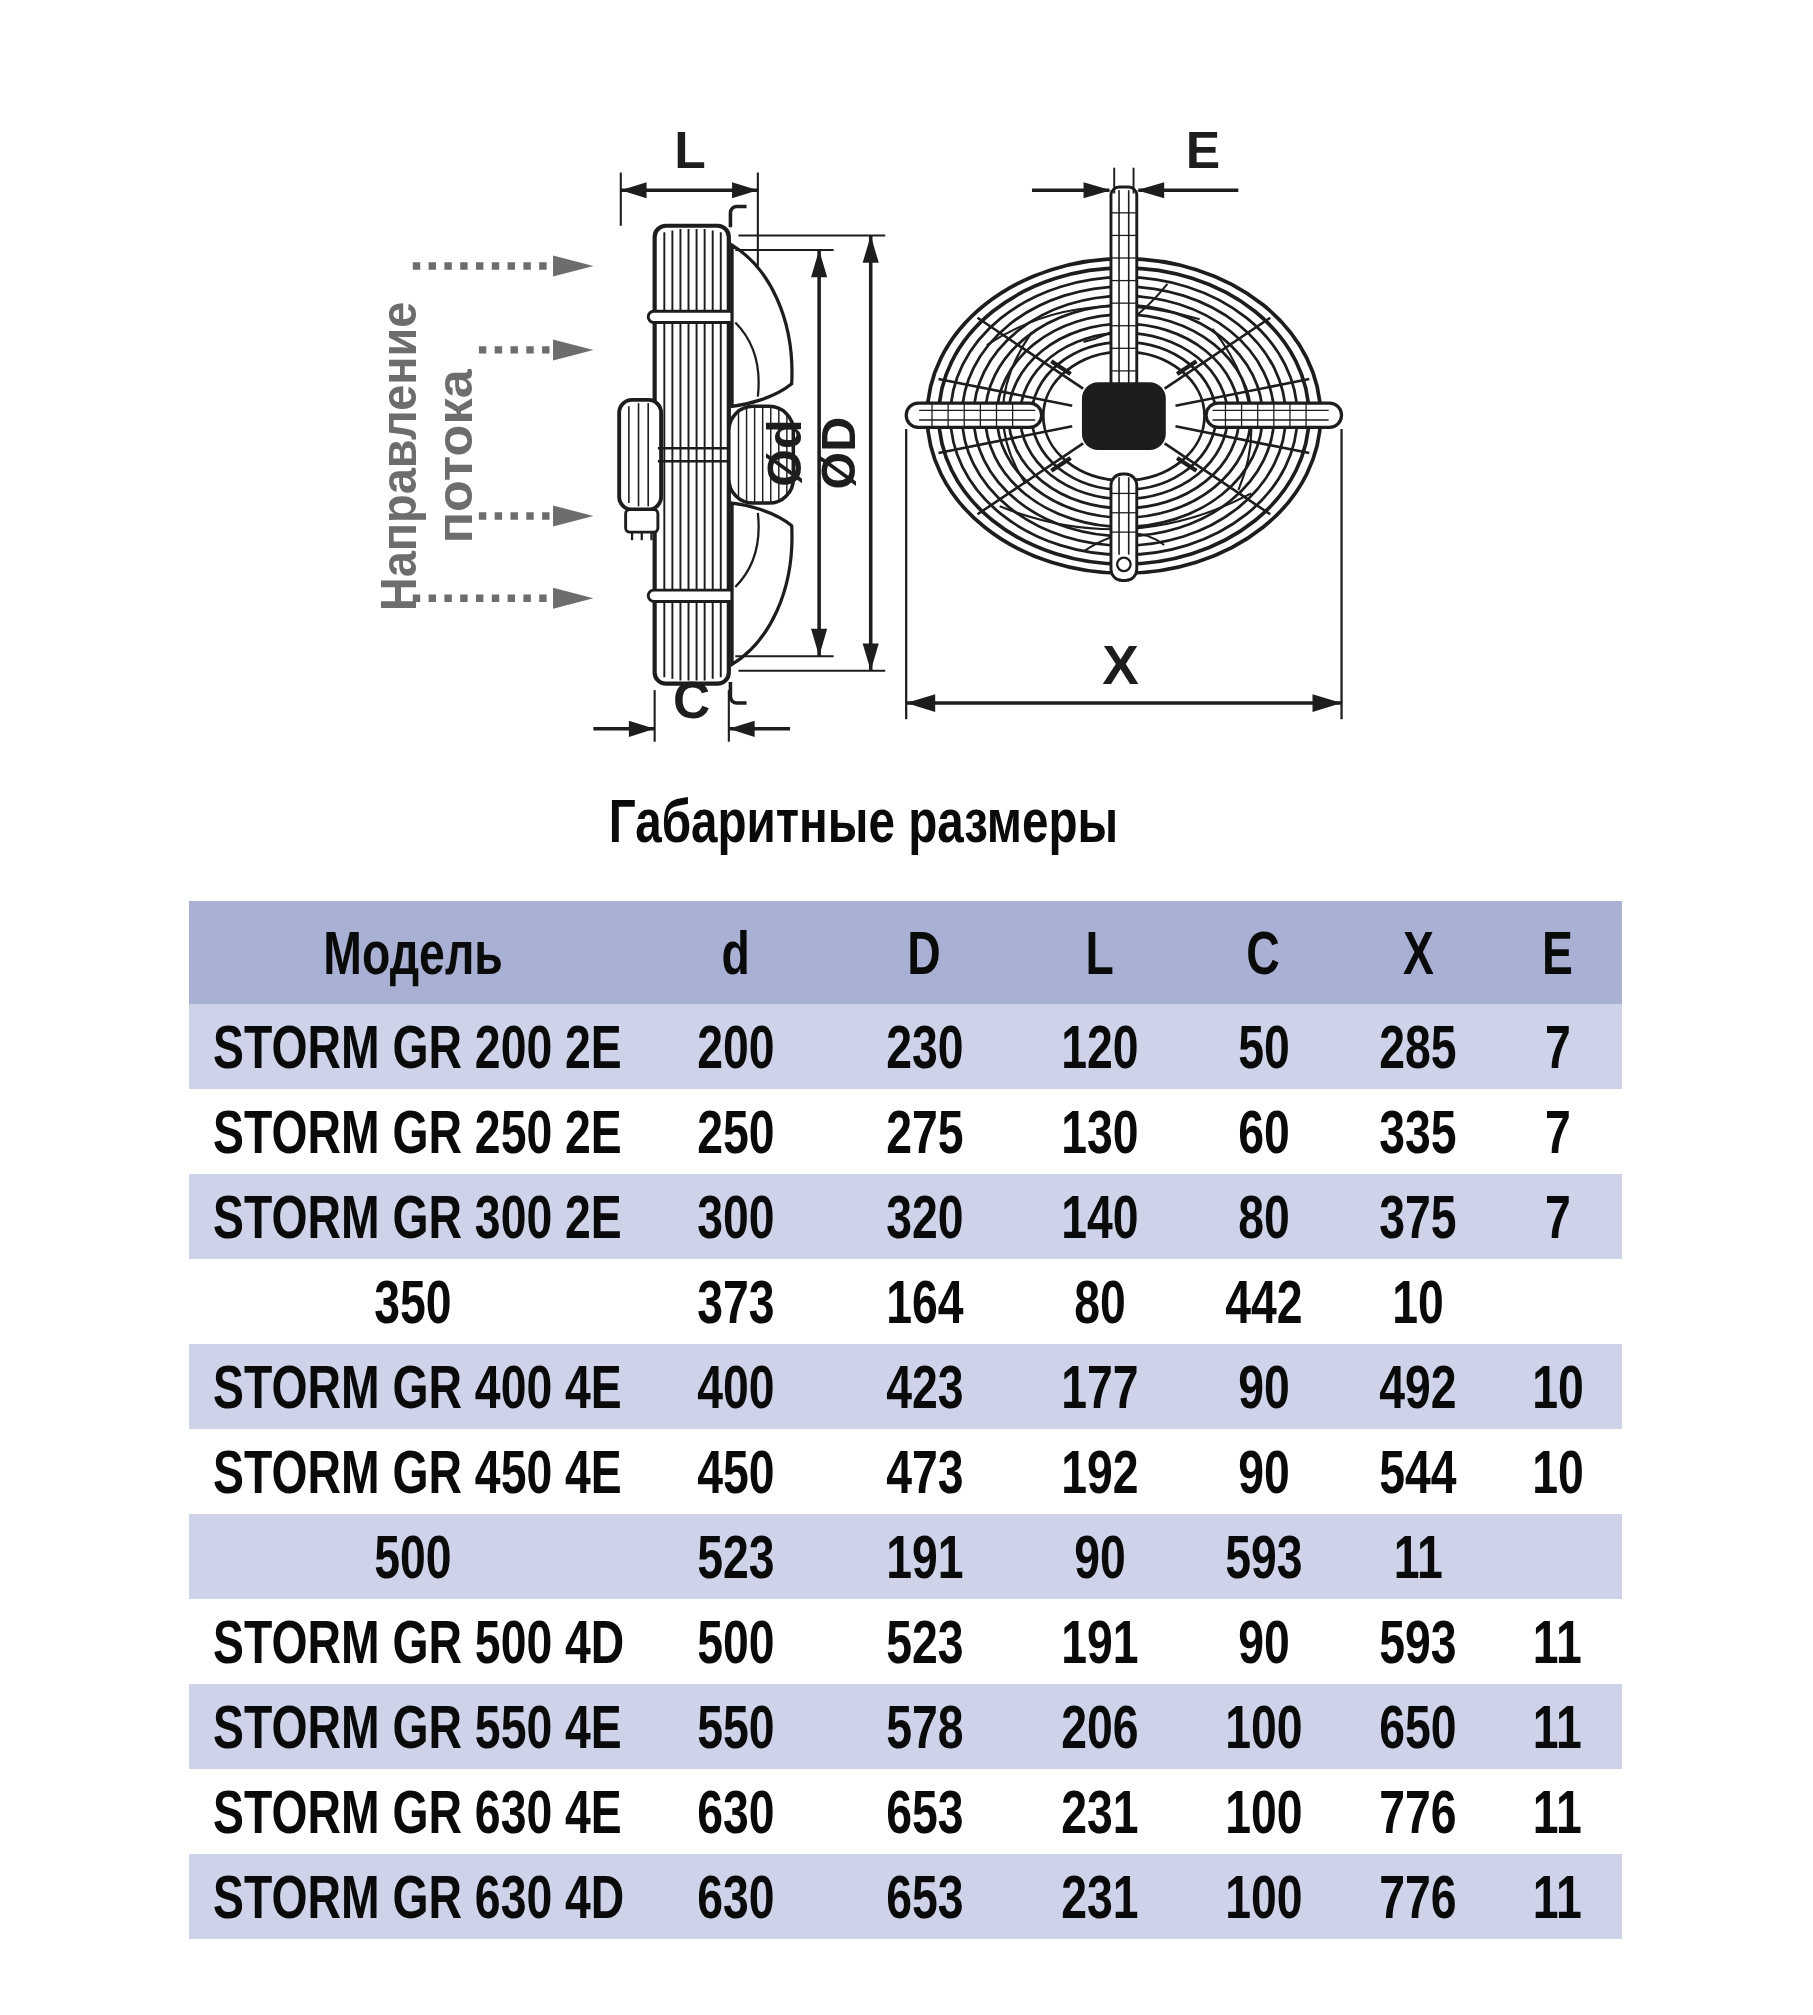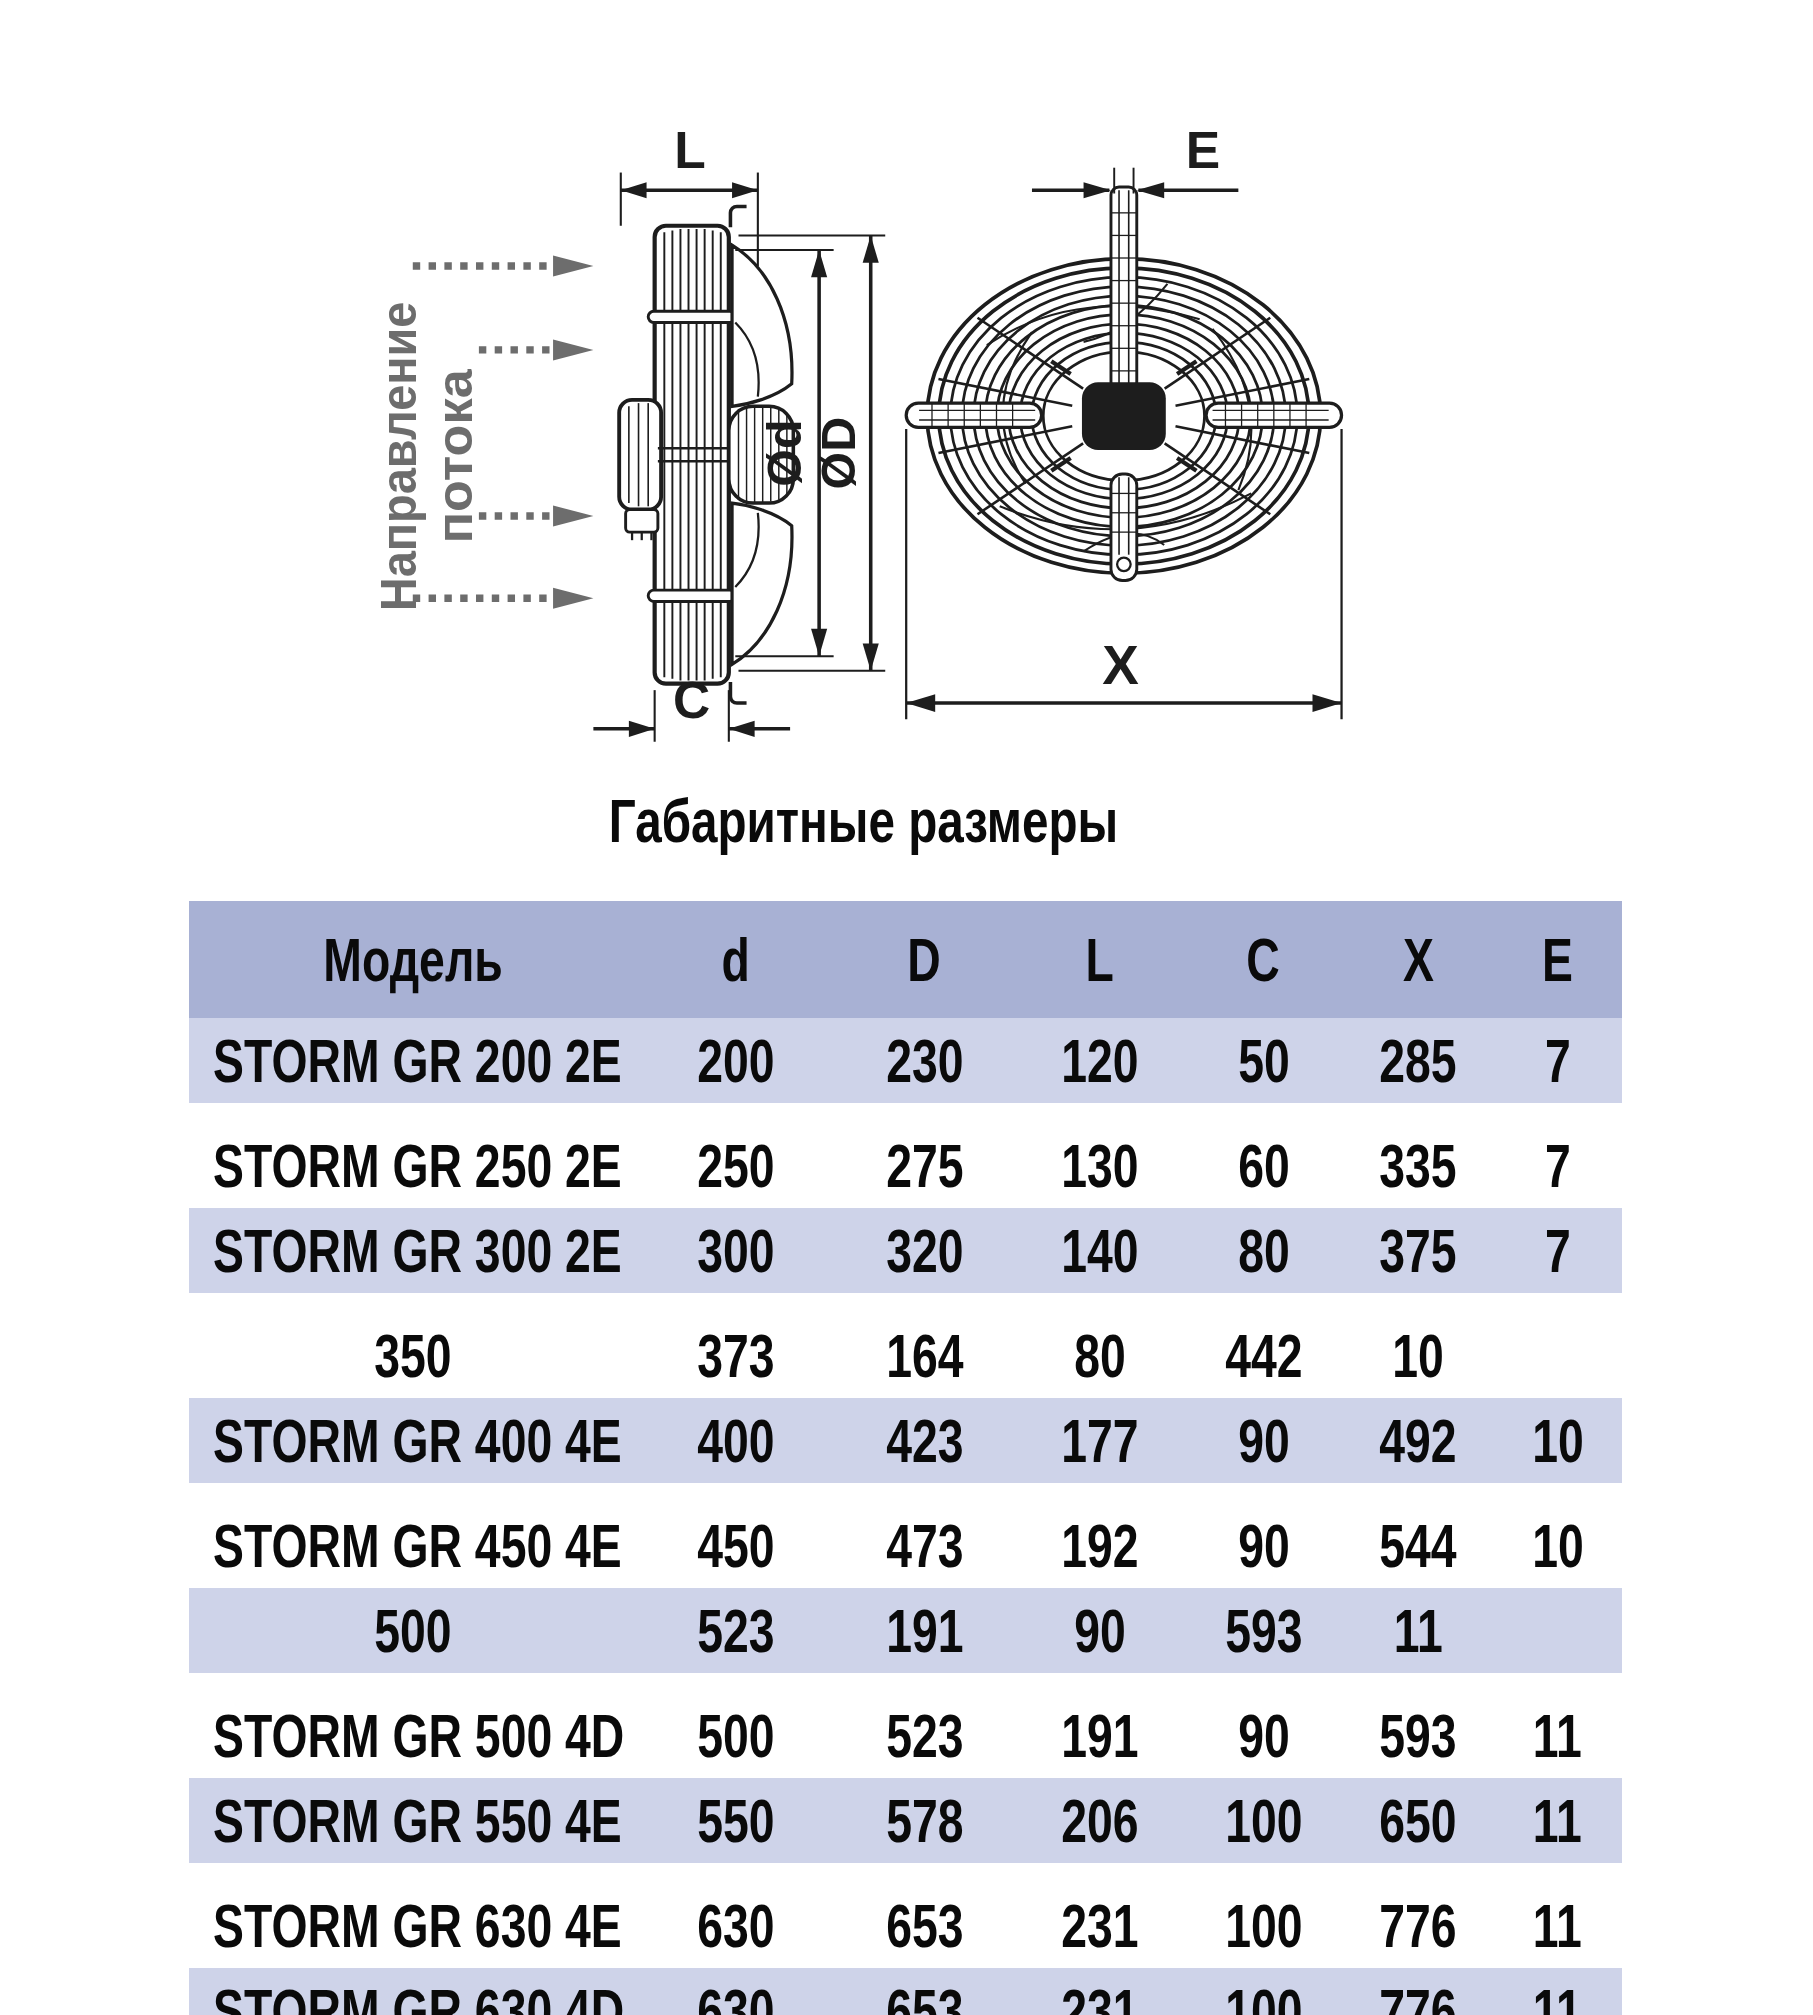--- a/index.html
+++ b/index.html
@@ -26,23 +26,23 @@
   #title .squeeze{display:inline-block;transform:scaleX(0.78);transform-origin:center;}
   #dims-table{
     position:absolute;top:901px;left:189px;width:1433px;
   }
   .t-row{
     display:grid;
     grid-template-columns:448px 197px 181px 169px 159px 150px 129px;
     align-items:center;
     height:85px;
   }
-  .t-row.header{height:117px;background:var(--header_bg);}
+  .t-row.header{height:103px;background:var(--header_bg);}
   .t-row.odd{background:var(--row_alt_bg);}
-  .t-row.even{background:var(--row_bg);margin-top:20px;}
+  .t-row.even{background:var(--row_bg);}
   .cell{
     font-size:61px;font-weight:700;color:var(--text);
     text-align:center;white-space:nowrap;overflow:visible;
   }
   .cell .squeeze{display:inline-block;transform:scaleX(0.76);transform-origin:center;}
   .cell.model{text-align:left;padding-left:24px;}
   .cell.model .squeeze{transform-origin:left center;}
   .t-row.header .cell.model{text-align:center;padding-left:0;}
   .t-row.header .cell.model .squeeze{transform-origin:center;}
   svg text{font-family:"Liberation Sans", sans-serif;}

